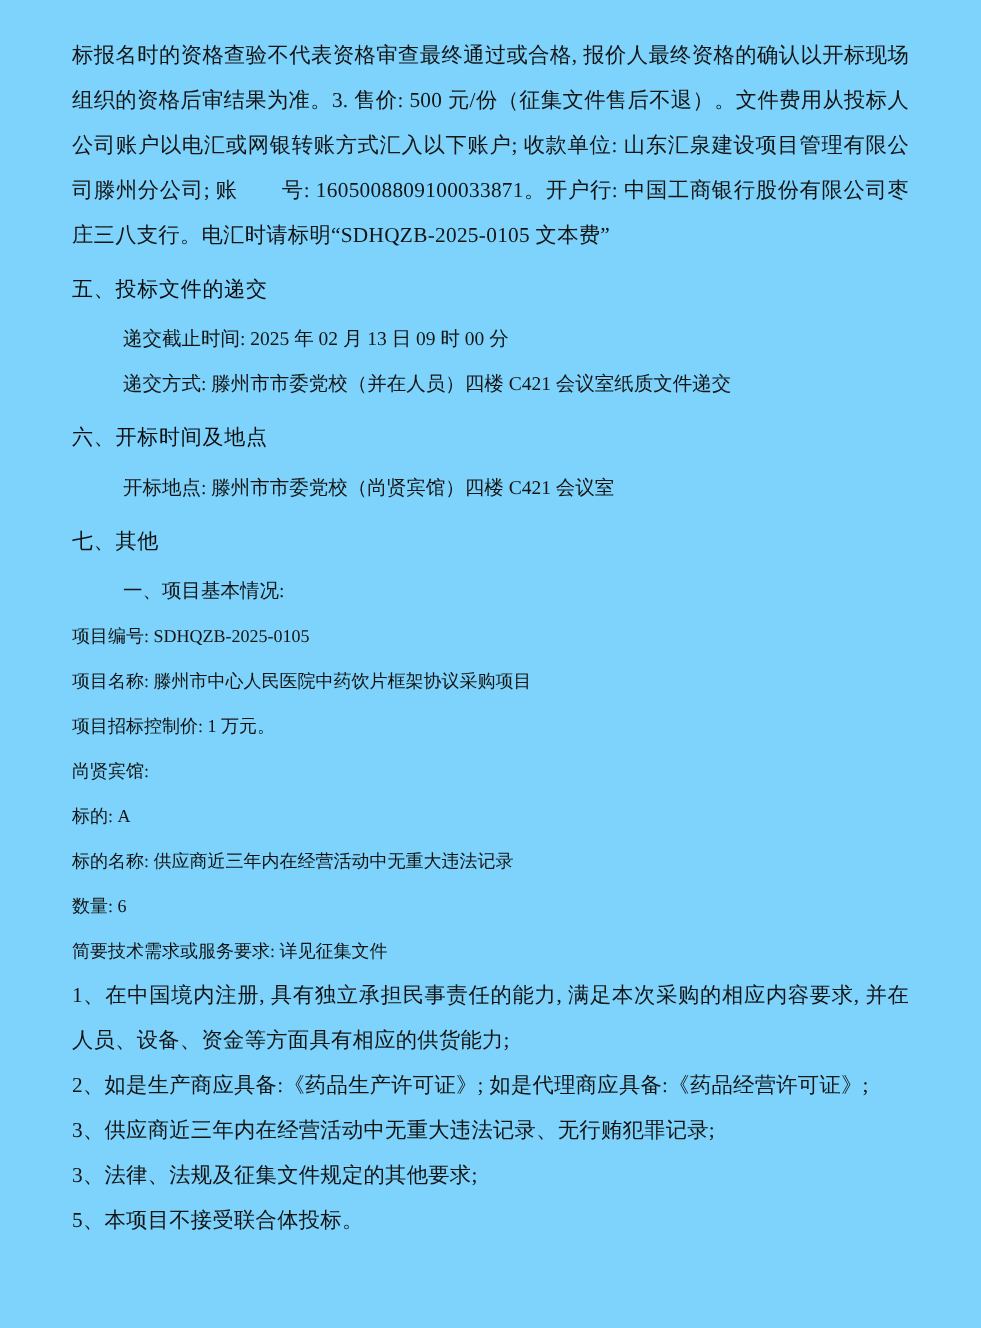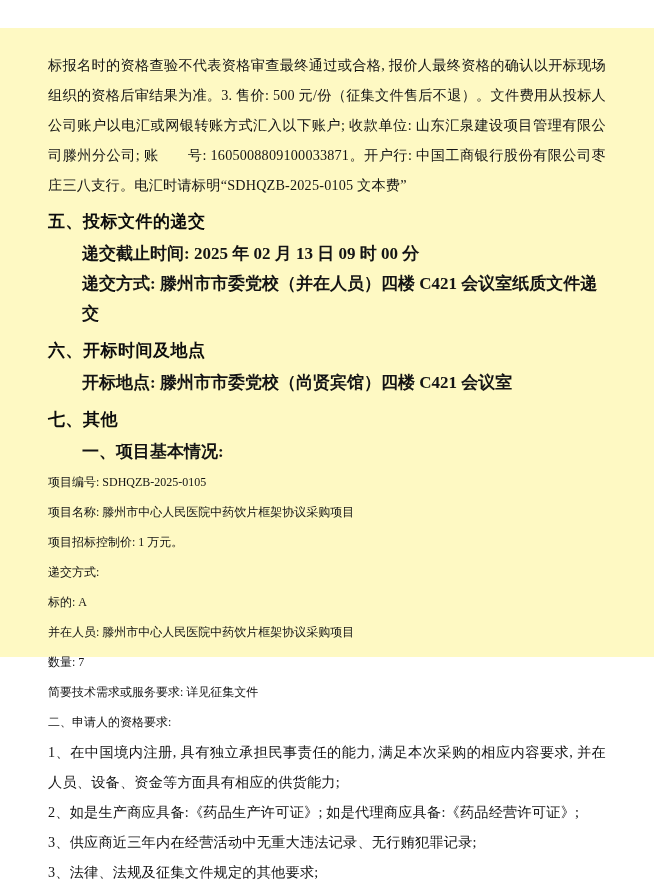--- a/index.html
+++ b/index.html
@@ -10,50 +10,48 @@
     width: 654px;
     height: 885px;
     background: #ffffff;
     font-family: "Liberation Serif", "DejaVu Serif", serif;
     color: #1a1a1a;
     overflow: hidden;
   }
   .page {
     position: relative;
     width: 654px;
-    height: 629px;
+    height: 885px;
     box-sizing: border-box;
     padding: 22px 48px 10px 48px;
-    background: #fef9c3;
-    margin-top: 28px;
+    background: #7dd3fc;
   }
   .para {
     font-size: 14.2px;
     line-height: 30px;
     text-align: justify;
     text-justify: inter-ideograph;
     letter-spacing: 0.2px;
     margin: 0;
     color: #141414;
   }
   .heading {
-    font-size: 17px;
-    font-weight: bold;
+    font-size: 14px;
+    font-weight: normal;
     line-height: 34px;
     margin: 5px 0 0 0;
     letter-spacing: 0.5px;
     color: #0d0d0d;
   }
   .sec-sub {
-    font-size: 17px;
+    font-size: 13px;
     line-height: 30px;
     margin: 0;
     padding-left: 34px;
     color: #141414;
-    font-weight: bold;
   }
   .flat-line {
     font-size: 12px;
     line-height: 30px;
     margin: 0;
     color: #141414;
   }
 </style>
 </head>
 <body>
@@ -69,27 +67,26 @@
   <h2 class="heading">六、开标时间及地点</h2>
   <p class="sec-sub">开标地点: 滕州市市委党校（尚贤宾馆）四楼 C421 会议室</p>
 
   <h2 class="heading">七、其他</h2>
 
   <p class="sec-sub">一、项目基本情况:</p>
 
   <p class="flat-line">项目编号: SDHQZB-2025-0105</p>
   <p class="flat-line">项目名称: 滕州市中心人民医院中药饮片框架协议采购项目</p>
   <p class="flat-line">项目招标控制价: 1 万元。</p>
-  <p class="flat-line">递交方式:</p>
+  <p class="flat-line">尚贤宾馆:</p>
   <p class="flat-line">标的: A</p>
-  <p class="flat-line">并在人员: 滕州市中心人民医院中药饮片框架协议采购项目</p>
-  <p class="flat-line">数量: 7</p>
+  <p class="flat-line">标的名称: 供应商近三年内在经营活动中无重大违法记录</p>
+  <p class="flat-line">数量: 6</p>
   <p class="flat-line">简要技术需求或服务要求: 详见征集文件</p>
 
-  <p class="flat-line">二、申请人的资格要求:</p>
 
   <p class="para">1、在中国境内注册, 具有独立承担民事责任的能力, 满足本次采购的相应内容要求, 并在人员、设备、资金等方面具有相应的供货能力;</p>
   <p class="para">2、如是生产商应具备:《药品生产许可证》; 如是代理商应具备:《药品经营许可证》;</p>
   <p class="para">3、供应商近三年内在经营活动中无重大违法记录、无行贿犯罪记录;</p>
   <p class="para">3、法律、法规及征集文件规定的其他要求;</p>
   <p class="para">5、本项目不接受联合体投标。</p>
 
 </div>
 
 </body></html>

